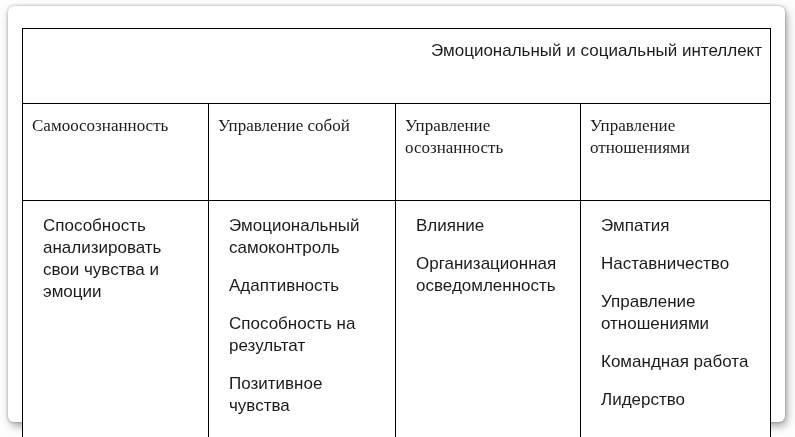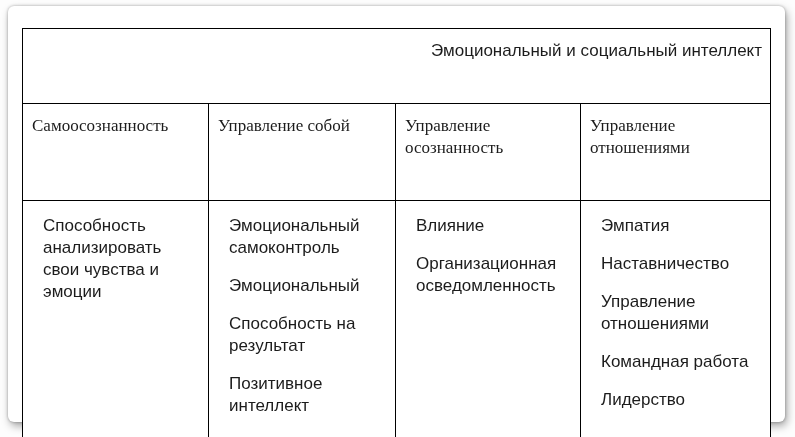--- a/index.html
+++ b/index.html
@@ -83,23 +83,23 @@
         <td>Управление собой</td>
         <td>Управление осознанность</td>
         <td>Управление отношениями</td>
       </tr>
       <tr class="body-row">
         <td>
           <p>Способность анализировать свои чувства и эмоции</p>
         </td>
         <td>
           <p>Эмоциональный самоконтроль</p>
-          <p>Эмоциональный</p>
+          <p>Адаптивность</p>
           <p>Способность на результат</p>
-          <p>Позитивное интеллект</p>
+          <p>Позитивное чувства</p>
         </td>
         <td>
           <p>Влияние</p>
           <p>Организационная осведомленность</p>
         </td>
         <td>
           <p>Эмпатия</p>
           <p>Наставничество</p>
           <p>Управление отношениями</p>
           <p>Командная работа</p>

